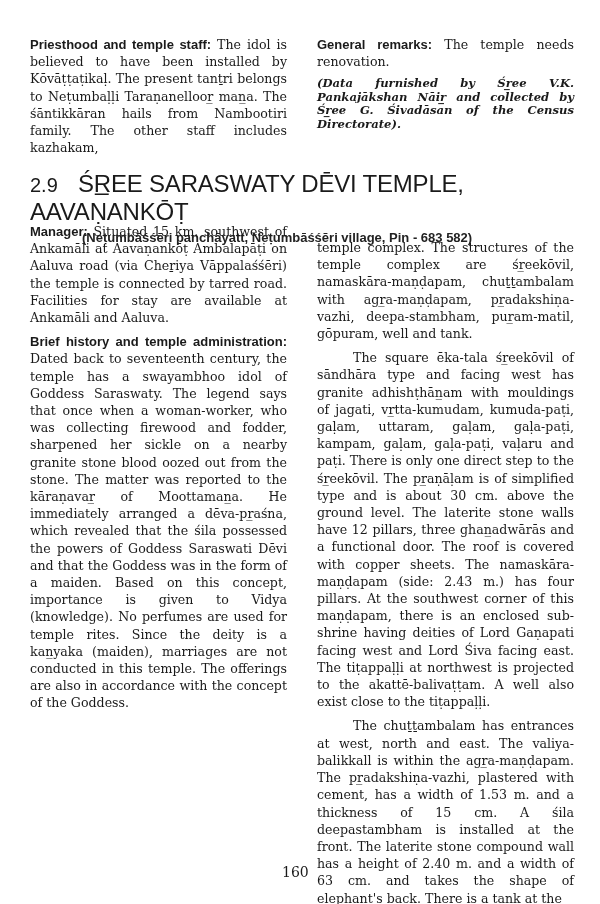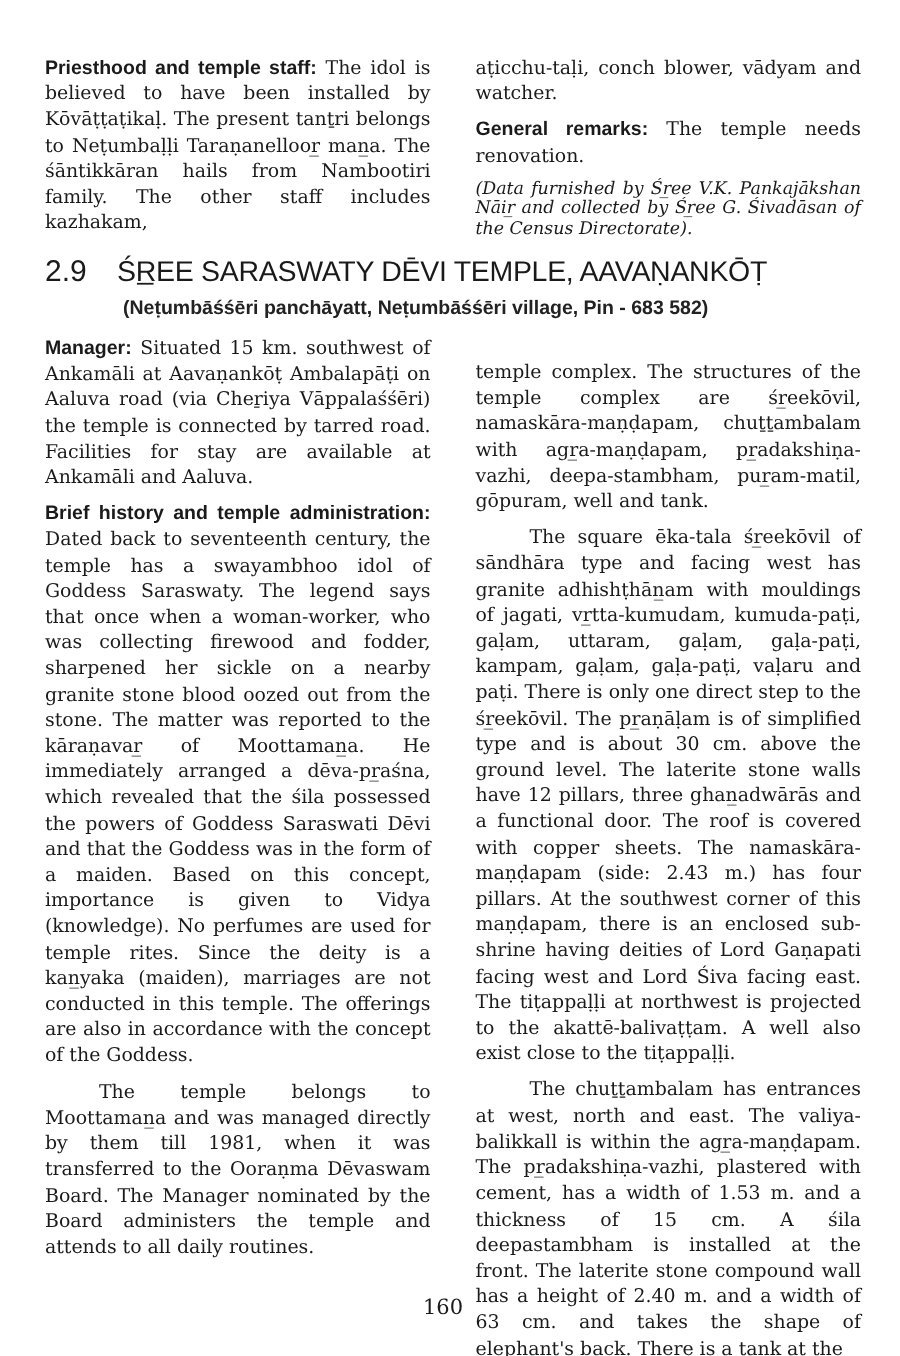--- a/index.html
+++ b/index.html
@@ -13,68 +13,66 @@
     font-size: 12.6px; line-height: 17.2px;
     text-align: justify;
   }
   .col p { margin: 0 0 7px 0; }
   .col p.indent { text-indent: 36px; }
   .lbl {
     font-family: "Liberation Sans", "DejaVu Sans", sans-serif;
     font-weight: bold; font-size: 13px;
   }
   .credit {
-    font-style: italic; font-size: 11.6px; line-height: 13.5px;
+    font-style: italic; font-size: 11.6px; line-height: 13.5px; font-weight: bold;
   }
   #top-left { left: 30px; top: 36px; }
   #top-right { left: 317px; top: 36px; }
   #heading {
     position: absolute; left: 30px; top: 170px; width: 545px;
     font-family: "Liberation Sans", "DejaVu Sans", sans-serif;
   }
   #heading .num {
     display: inline-block; width: 48px; font-size: 20px;
   }
   #heading .title {
-    font-size: 19px; letter-spacing: -0.2px;
+    font-size: 24px; letter-spacing: -0.2px;
   }
   #heading .sub {
     margin: 4px 0 0 52px; font-size: 13px; font-weight: bold; color: #222;
   }
   #main-left { left: 30px; top: 223px; }
   #main-right { left: 317px; top: 223px; margin-top: 16px; }
   #page-number {
     position: absolute; left: 282px; top: 864px;
     font-size: 14px;
   }
 </style>
 </head>
 <body>
 
 <div id="top-left" class="col">
   <p><span class="lbl">Priesthood and temple staff:</span><span> The idol is believed to have been installed by Kōvāṭṭaṭikaḷ. The present tanṯri belongs to Neṭumbaḷḷi Taraṇanelloor̲ man̲a. The śāntikkāran hails from Nambootiri family. The other staff includes kazhakam,</span></p>
 </div>
 
 <div id="top-right" class="col">
-  <p>aṭicchu-taḷi, conch blower, vādyam and watcher.</p>
   <p><span class="lbl">General remarks:</span><span> The temple needs renovation.</span></p>
   <p class="credit">(Data furnished by Śr̲ee V.K. Pankajākshan Nāir̲ and collected by Śr̲ee G. Śivadāsan of the Census Directorate).</p>
 </div>
 
 <div id="heading">
   <div>
     <span class="num">2.9</span><span class="title">ŚR̲EE SARASWATY DĒVI TEMPLE, AAVAṆANKŌṬ</span>
   </div>
   <div class="sub">(Neṭumbāśśēri panchāyatt, Neṭumbāśśēri village, Pin - 683 582)</div>
 </div>
 
 <div id="main-left" class="col">
   <p><span class="lbl">Manager:</span><span> Situated 15 km. southwest of Ankamāli at Aavaṇankōṭ Ambalapāṭi on Aaluva road (via Cheṟiya Vāppalaśśēri) the temple is connected by tarred road. Facilities for stay are available at Ankamāli and Aaluva.</span></p>
   <p><span class="lbl">Brief history and temple administration:</span><span> Dated back to seventeenth century, the temple has a swayambhoo idol of Goddess Saraswaty. The legend says that once when a woman-worker, who was collecting firewood and fodder, sharpened her sickle on a nearby granite stone blood oozed out from the stone. The matter was reported to the kāraṇavar̲ of Moottaman̲a. He immediately arranged a dēva-pr̲aśna, which revealed that the śila possessed the powers of Goddess Saraswati Dēvi and that the Goddess was in the form of a maiden. Based on this concept, importance is given to Vidya (knowledge). No perfumes are used for temple rites. Since the deity is a kan̲yaka (maiden), marriages are not conducted in this temple. The offerings are also in accordance with the concept of the Goddess.</span></p>
-  <p class="indent">The temple belongs to Moottaman̲a and was managed directly by them till 1981, when it was transferred to the Ooraṇma Dēvaswam Board. The Manager nominated by the Board administers the temple and attends to all daily routines.</p>
 </div>
 
 <div id="main-right" class="col">
   <p>temple complex. The structures of the temple complex are śr̲eekōvil, namaskāra-maṇḍapam, chuṯṯambalam with agr̲a-maṇḍapam, pr̲adakshiṇa-vazhi, deepa-stambham, pur̲am-matil, gōpuram, well and tank.</p>
   <p class="indent">The square ēka-tala śr̲eekōvil of sāndhāra type and facing west has granite adhishṭhān̲am with mouldings of jagati, vr̲tta-kumudam, kumuda-paṭi, gaḷam, uttaram, gaḷam, gaḷa-paṭi, kampam, gaḷam, gaḷa-paṭi, vaḷaru and paṭi. There is only one direct step to the śr̲eekōvil. The pr̲aṇāḷam is of simplified type and is about 30 cm. above the ground level. The laterite stone walls have 12 pillars, three ghan̲adwārās and a functional door. The roof is covered with copper sheets. The namaskāra-maṇḍapam (side: 2.43 m.) has four pillars. At the southwest corner of this maṇḍapam, there is an enclosed sub-shrine having deities of Lord Gaṇapati facing west and Lord Śiva facing east. The tiṭappaḷḷi at northwest is projected to the akattē-balivaṭṭam. A well also exist close to the tiṭappaḷḷi.</p>
   <p class="indent">The chuṯṯambalam has entrances at west, north and east. The valiya-balikkall is within the agr̲a-maṇḍapam. The pr̲adakshiṇa-vazhi, plastered with cement, has a width of 1.53 m. and a thickness of 15 cm. A śila deepastambham is installed at the front. The laterite stone compound wall has a height of 2.40 m. and a width of 63 cm. and takes the shape of elephant's back. There is a tank at the</p>
 </div>
 
 <div id="page-number">160</div>
 

